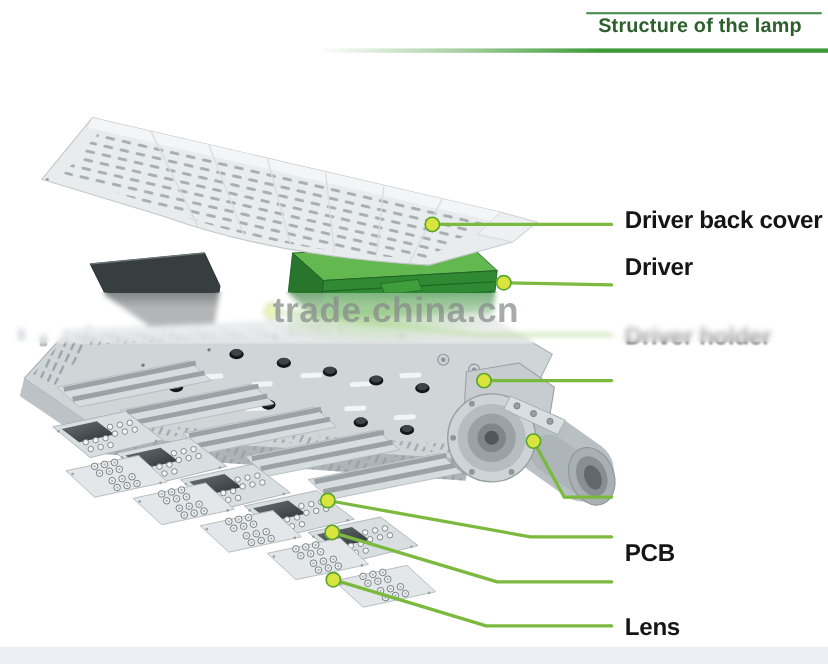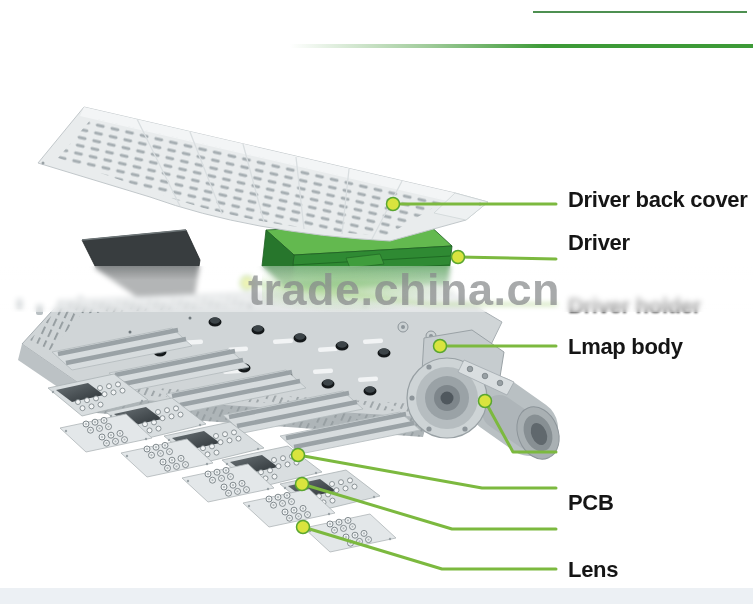--- a/index.html
+++ b/index.html
@@ -30,30 +30,31 @@
     position:absolute;left:0;top:266px;width:753px;height:46px;z-index:3;
     background:linear-gradient(to bottom, rgba(255,255,255,.38), rgba(255,255,255,.62) 30%, rgba(255,255,255,.62) 72%, rgba(255,255,255,.38));
     -webkit-backdrop-filter:blur(2.5px);backdrop-filter:blur(2.5px);
   }
   .wm-green-glow{
     position:absolute;left:262px;top:266px;width:195px;height:46px;z-index:3;pointer-events:none;
     background:radial-gradient(ellipse at 42% 50%, rgba(120,195,80,.42), rgba(120,195,80,0) 72%);
   }
   .wm-text{
     position:absolute;left:248px;top:264px;z-index:4;
-    font-size:45px;font-weight:700;color:#87898b;opacity:.72;letter-spacing:.5px;white-space:nowrap;
+    font-size:32px;font-weight:700;color:#87898b;opacity:.72;letter-spacing:.5px;white-space:nowrap;
   }
   .bottom-strip{position:absolute;left:0;top:588px;width:753px;height:16px;background:#ecf0f4;z-index:1;}
 </style>
 </head>
 <body>
 
 <div id="stage">
 
   <div class="title-line-top"></div>
+  <div class="page-title">Structure of the lamp</div>
   <div class="title-underline"></div>
 
   <svg class="diagram" width="753" height="604" viewBox="0 0 753 604" xmlns="http://www.w3.org/2000/svg">
     <defs>
       <pattern id="vent" width="15" height="8" patternUnits="userSpaceOnUse" patternTransform="rotate(13)">
         <rect x="1.5" y="2.6" width="9" height="2.8" rx="1.4" fill="#a7afb3"></rect>
       </pattern>
       <pattern id="hatch" width="7" height="12" patternUnits="userSpaceOnUse" patternTransform="rotate(25)">
         <rect x="3" y="1" width="1.8" height="8" fill="#778084"></rect>
       </pattern>
@@ -259,21 +260,20 @@
       <circle cx="485" cy="401" r="6.5"></circle>
       <circle cx="298" cy="455" r="6.5"></circle>
       <circle cx="302" cy="484" r="6.5"></circle>
       <circle cx="303" cy="527" r="6.5"></circle>
     </g>
   </svg>
 
   <div class="part-label" style="top:189px">Driver back cover</div>
   <div class="part-label" style="top:232px">Driver</div>
   <div class="part-label blurred" style="top:295px">Driver holder</div>
-  <div class="part-label" style="top:336px">Lmap body</div>
   <div class="part-label" style="top:492px">PCB</div>
   <div class="part-label" style="top:559px">Lens</div>
 
   <div class="wm-band"></div>
   <div class="wm-green-glow"></div>
   <div class="wm-text">trade.china.cn</div>
 
   <div class="bottom-strip"></div>
 </div>
 

